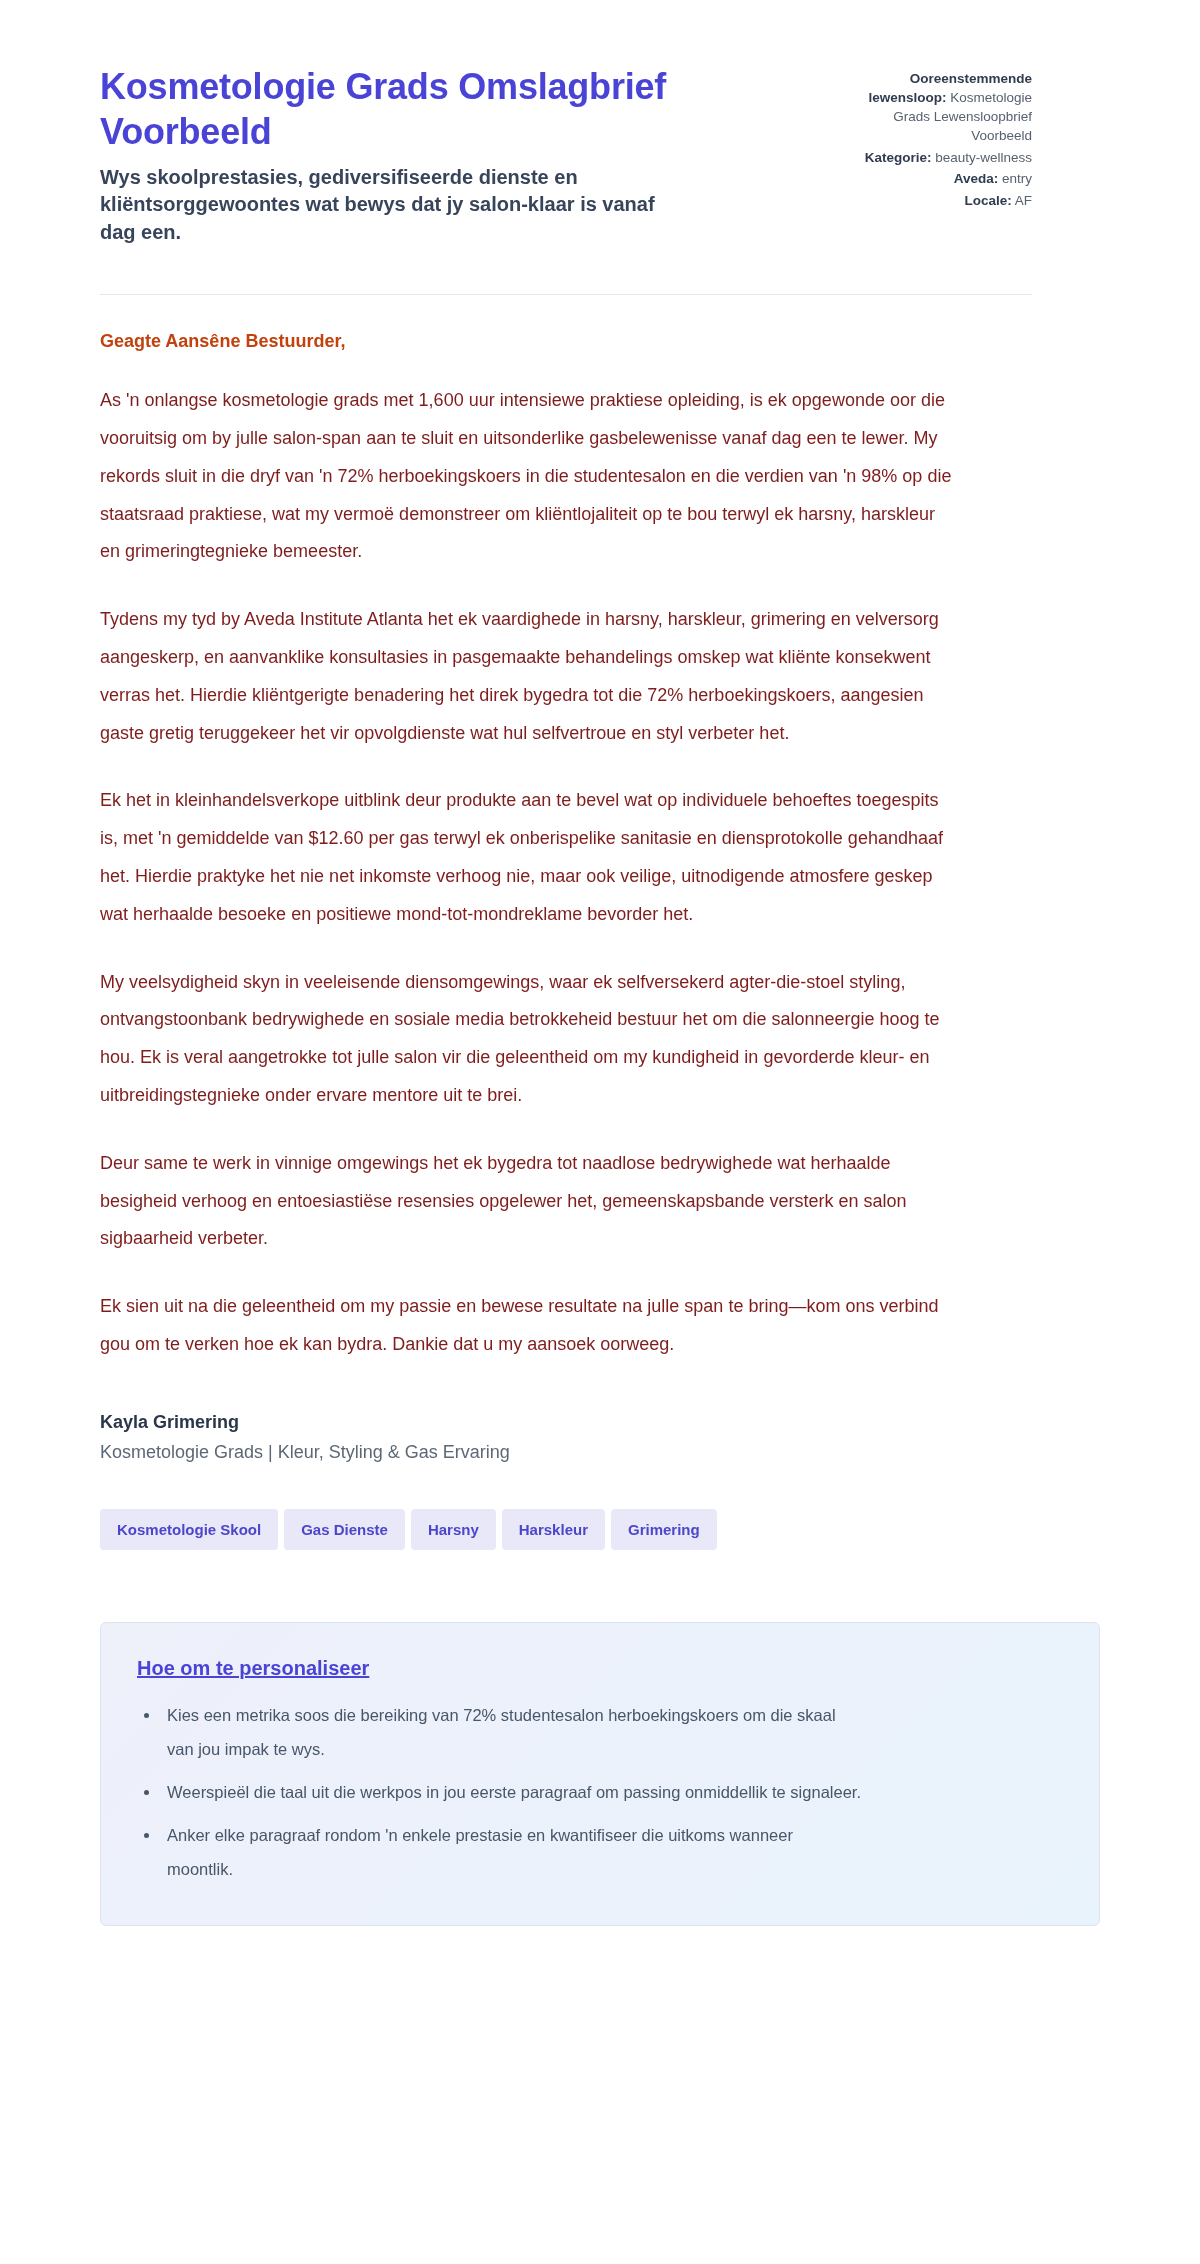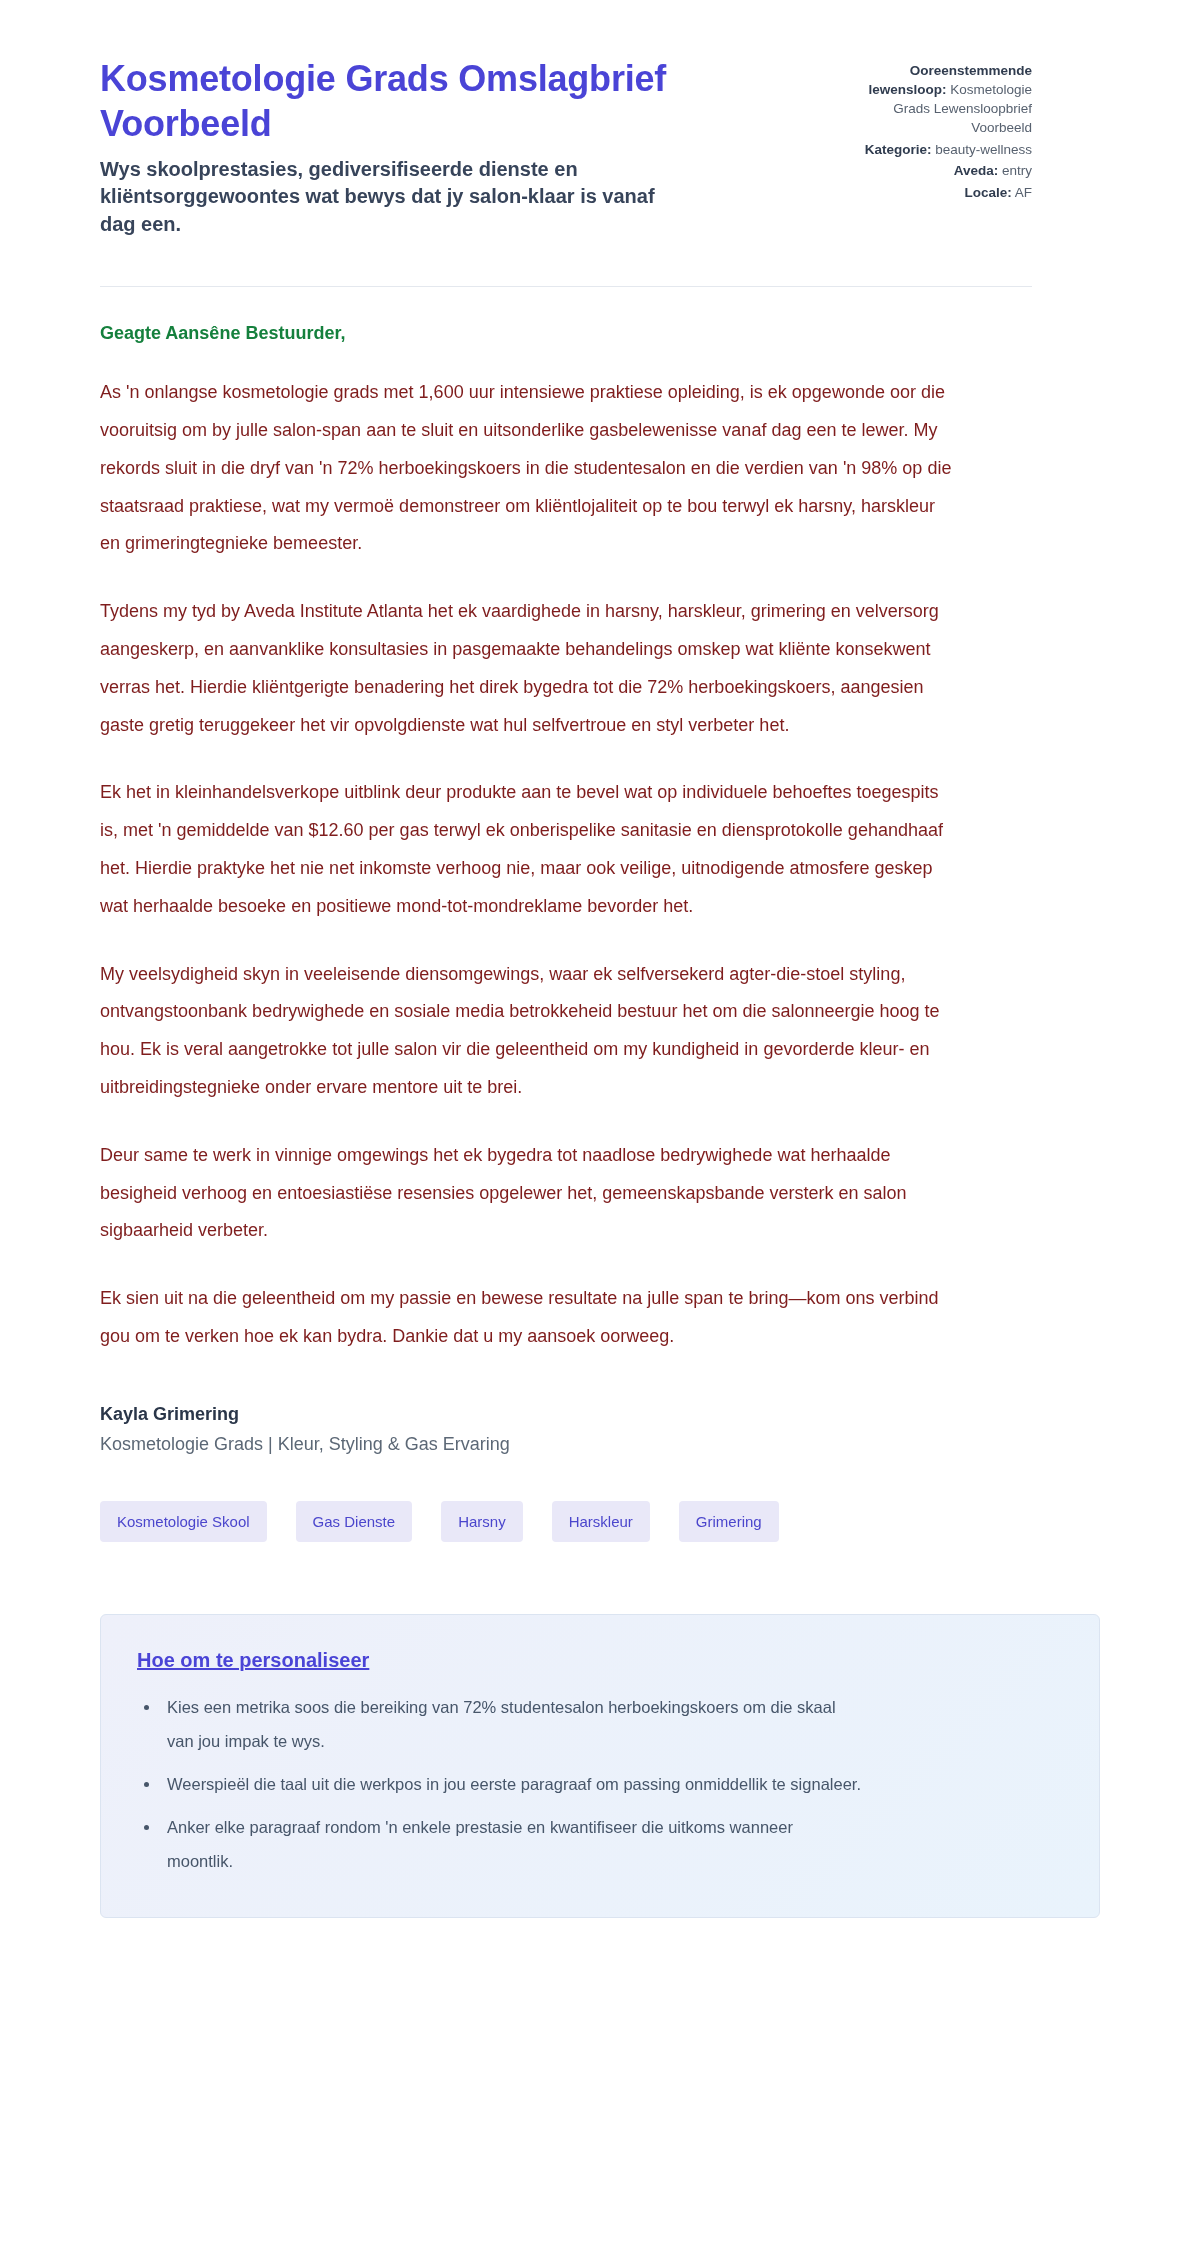--- a/index.html
+++ b/index.html
@@ -5,21 +5,21 @@
 <style>
   html, body {
     margin: 0;
     padding: 0;
     background: #ffffff;
     font-family: "Liberation Sans", "DejaVu Sans", sans-serif;
     color: #414e5f;
   }
   .page {
     width: 1000px;
-    margin: 4px auto;
+    margin: 12px auto;
     padding: 52px 0 70px;
   }
   .content {
     max-width: 932px;
   }
   
   .header {
     display: flex;
     justify-content: space-between;
     align-items: flex-start;
@@ -54,21 +54,21 @@
   .meta .row { margin-bottom: 3px; }
   .meta b { color: #303c4f; font-weight: 700; }
   hr.divider {
     border: 0;
     border-top: 1px solid #e4e8ee;
     margin: 48px 0 36px;
   }
   
   .letter { max-width: 858px; }
   .greeting {
-    color: #15803d;
+    color: #c2410c;
     font-weight: 700;
     font-size: 18px;
     margin: 0 0 30px;
   }
   .letter p.body {
     font-size: 18px;
     line-height: 2.1;
     margin: 0 0 30px;
     color: #7f1d1d;
   }
@@ -81,22 +81,23 @@
   }
   .sig-role {
     font-size: 18px;
     color: #5c6876;
     margin: 0;
   }
   
   .tags {
     display: flex;
     flex-wrap: wrap;
-    gap: 29px;
+    gap: 6px;
     margin-top: 46px;
+    font-weight: bold;
   }
   .tag {
     display: inline-block;
     background: #e9e8f8;
     color: #4b46cc;
     font-size: 15px;
     line-height: 1;
     padding: 13px 17px;
     border-radius: 4px;
     cursor: pointer;

